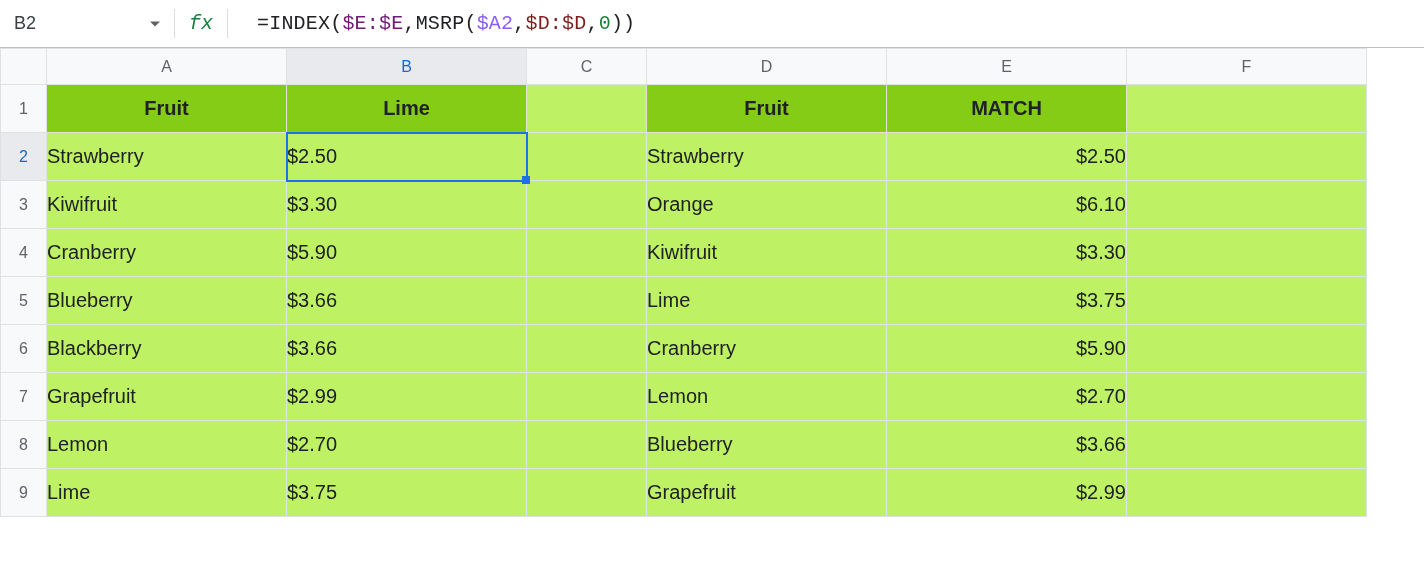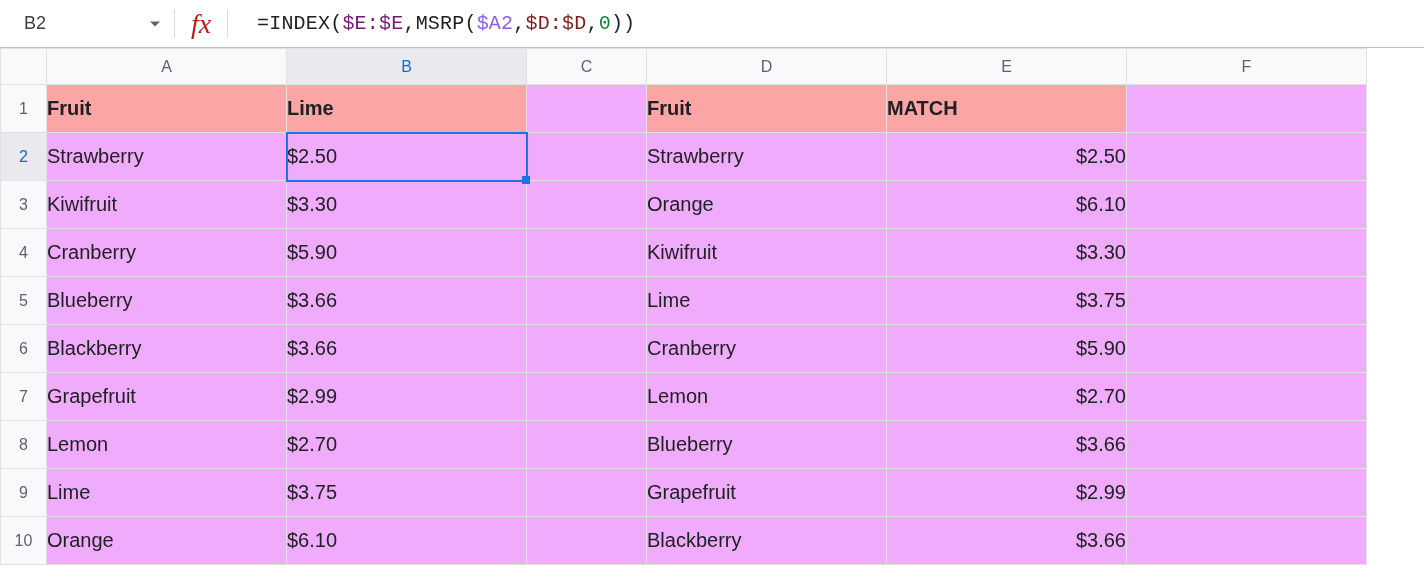--- a/index.html
+++ b/index.html
@@ -16,45 +16,45 @@
     align-items: center;
     height: 48px;
     border-bottom: 1px solid #c0c0c0;
     background: #fff;
   }
   .name-box {
     width: 170px;
     height: 100%;
     display: flex;
     align-items: center;
-    padding-left: 24px;
+    padding-left: 14px;
     font-size: 18px;
     color: #3c4043;
     position: relative;
   }
   .name-box .dd {
     position: absolute;
     right: 10px;
     top: 50%;
     transform: translateY(-50%);
     width: 0; height: 0;
     border-left: 5px solid transparent;
     border-right: 5px solid transparent;
     border-top: 5px solid #5f6368;
   }
   .fx-sep {
     width: 1px; height: 60%;
     background: #dadce0;
     margin: 0 12px 0 4px;
   }
   .fx-icon {
-    font-family: Liberation Serif, serif;
+    font-family: Liberation Mono, monospace;
     font-style: italic;
-    font-size: 28px;
-    color: #b91c1c;
+    font-size: 20px;
+    color: #15803d;
     width: 28px;
     text-align: center;
   }
   .fx-sep2 {
     width: 1px; height: 60%;
     background: #dadce0;
     margin: 0 18px 0 12px;
   }
   .formula-input {
     flex: 1;
@@ -106,26 +106,26 @@
   .rowhead.active, .colhead.active {
     background: #e8eaed;
     color:#1967d2;
   }
   .cell {
     height: 48px;
     padding: 0 8px;
     font-size: 20px;
     vertical-align: middle;
     text-align: left;
-    background: #f0abfc;
+    background: #bef264;
   }
   .cell.hdr {
-    background: #fca5a5;
+    background: #84cc16;
     font-weight: 700;
-    text-align: left;
+    text-align: center;
   }
   .cell.num { text-align: right; }
   .wA { width: 240px; }
   .wB { width: 240px; }
   .wC { width: 120px; }
   .wD { width: 240px; }
   .wE { width: 240px; }
   .wF { width: 240px; }
   td.cell.selected {
     outline: 2px solid #1a73e8;
@@ -261,23 +261,14 @@
   <tr>
     <th class="rowhead">9</th>
     <td class="cell wA">Lime</td>
     <td class="cell wB">$3.75</td>
     <td class="cell wC"></td>
     <td class="cell wD">Grapefruit</td>
     <td class="cell num wE">$2.99</td>
     <td class="cell wF"></td>
   </tr>
 
-  <tr>
-    <th class="rowhead">10</th>
-    <td class="cell wA">Orange</td>
-    <td class="cell wB">$6.10</td>
-    <td class="cell wC"></td>
-    <td class="cell wD">Blackberry</td>
-    <td class="cell num wE">$3.66</td>
-    <td class="cell wF"></td>
-  </tr>
 </tbody>
   </table>
 
 </body></html>

